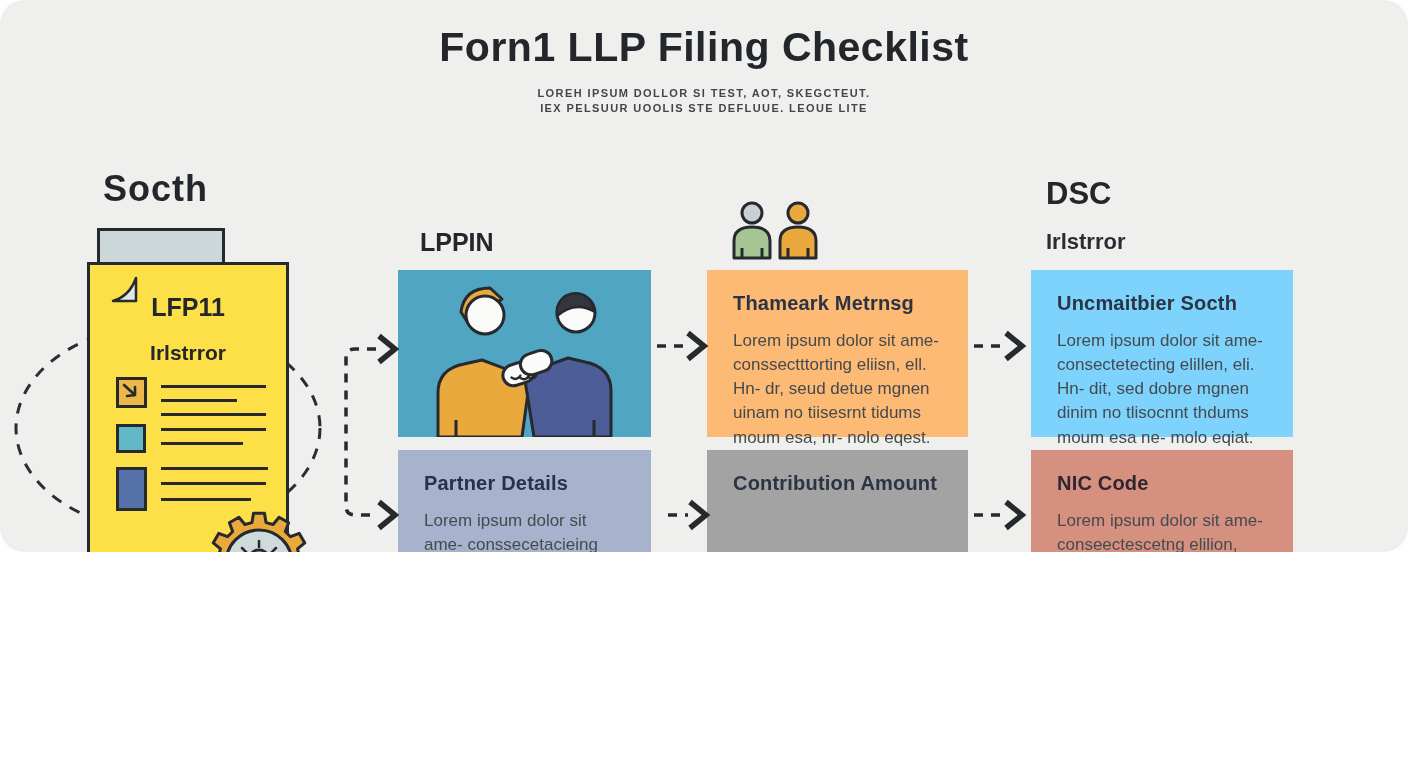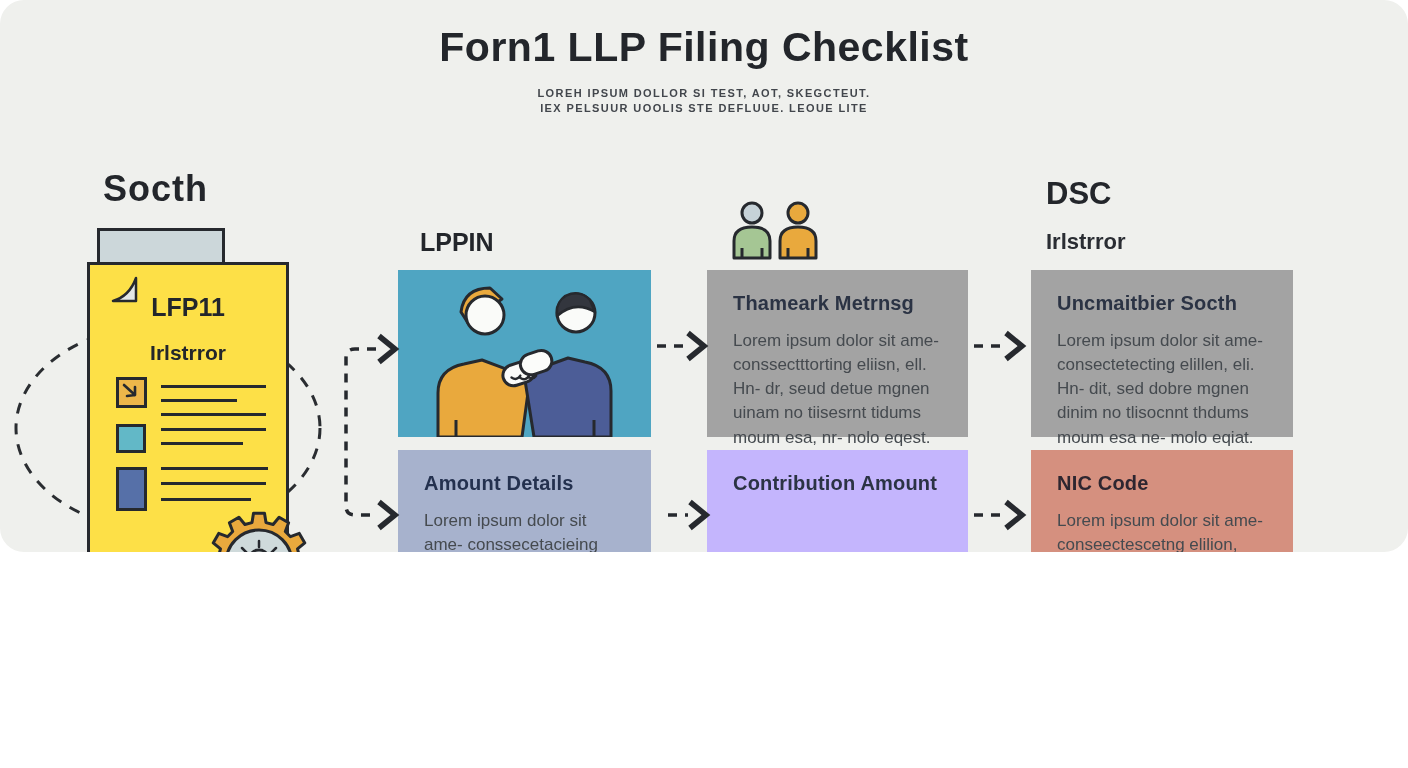--- a/index.html
+++ b/index.html
@@ -115,36 +115,36 @@
       <path d="M213,167 L213,121 Q213,97 187,92 L170,88 L126,104 L136,167 Z" fill="#4c5d97" stroke="#26292e" stroke-width="3" stroke-linejoin="round"></path>
       <g transform="rotate(-18 130 100)">
         <rect x="104" y="90" width="32" height="21" rx="10.5" fill="#fbfcfa" stroke="#26292e" stroke-width="3"></rect>
         <rect x="124" y="85" width="32" height="21" rx="10.5" fill="#fbfcfa" stroke="#26292e" stroke-width="3"></rect>
         <path d="M112,102 q4,5 9,1 M120,105 q4,5 9,1 M128,107 q4,4 8,1" fill="none" stroke="#26292e" stroke-width="2.4" stroke-linecap="round"></path>
       </g>
       <path d="M58,167 V150 M196,167 V150" stroke="#26292e" stroke-width="3"></path>
     </svg>
   </div>
 
-  <div class="abs box row1 col2" style="background: #a3a3a3;">
+  <div class="abs box row1 col2" style="background: #fdba74;">
     <h3>Thameark Metrnsg</h3>
     <p>Lorem ipsum dolor sit ame- conssectttorting eliisn, ell. Hn- dr, seud detue mgnen uinam no tiisesrnt tidums moum esa, nr- nolo eqest.</p>
   </div>
 
-  <div class="abs box row1 col3" style="background: #a3a3a3;">
+  <div class="abs box row1 col3" style="background: #7dd3fc;">
     <h3>Uncmaitbier Socth</h3>
     <p>Lorem ipsum dolor sit ame- consectetecting elillen, eli. Hn- dit, sed dobre mgnen dinim no tlisocnnt thdums moum esa ne- molo eqiat.</p>
   </div>
 
   <div class="abs box row2 col1" style="background: rgb(167, 178, 205);">
-    <h3 style="color:#24314f;">Amount Details</h3>
+    <h3 style="color:#24314f;">Partner Details</h3>
     <p>Lorem ipsum dolor sit ame- conssecetacieing eitism, eil, Ain- dit, sed tindure mrum eora no- mosarnd trusirpat.</p>
   </div>
 
-  <div class="abs box row2 col2" style="background: #c4b5fd;">
+  <div class="abs box row2 col2" style="background: #a3a3a3;">
     <h3>Contribution Amount</h3>
   </div>
 
   <div class="abs box row2 col3" style="background: rgb(213, 144, 127);">
     <h3 style="color:#2e2630;">NIC Code</h3>
     <p>Lorem ipsum dolor sit ame- conseectescetng elilion, eR, Hn- dit, sed dobre mgoen utnim no tlisornnt eidums moum era nt- troscnnd poost.</p>
   </div>
 
   <svg class="abs overlay" width="1408" height="768">
     <g stroke="#26292e" fill="none">

